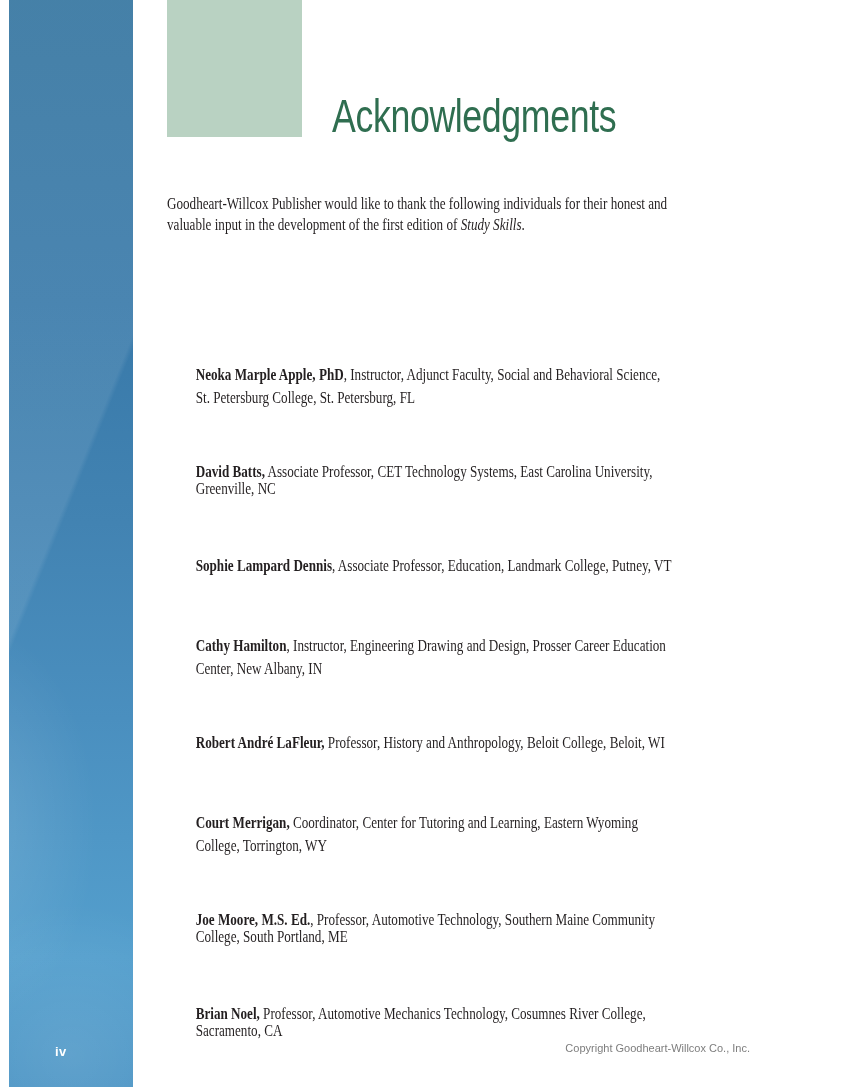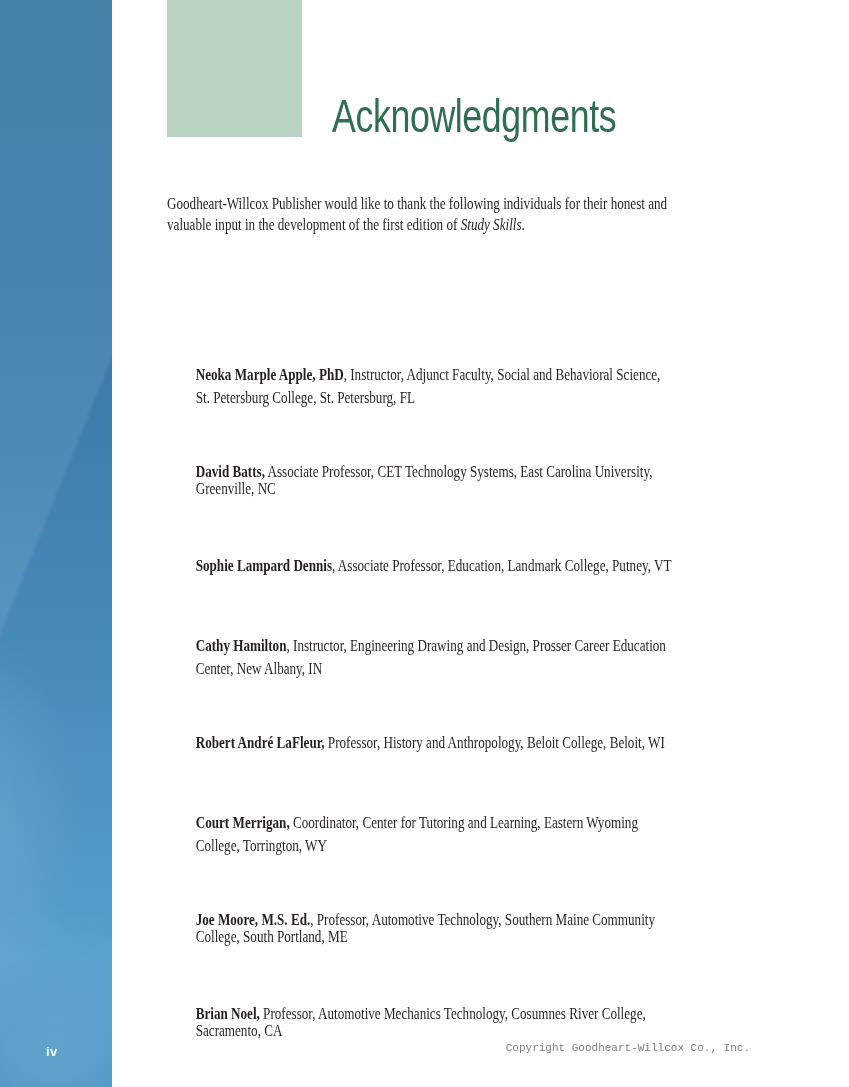--- a/index.html
+++ b/index.html
@@ -8,22 +8,22 @@
     width: 849px;
     height: 1087px;
     background: #ffffff;
     overflow: hidden;
     font-family: "Liberation Serif", serif;
   }
 
   
   .sidebar {
     position: absolute;
-    left: 0; top: 0;
-    width: 112px; height: 1087px;
+    left: 9px; top: 0;
+    width: 124px; height: 1087px;
     background:
       linear-gradient(112deg, rgba(255,255,255,0.09) 0%, rgba(255,255,255,0.09) 46%, rgba(255,255,255,0) 47%),
       radial-gradient(140% 26% at -30% 76%, rgba(255,255,255,0.13), rgba(255,255,255,0) 72%),
       radial-gradient(180% 20% at 50% 97%, rgba(255,255,255,0.10), rgba(255,255,255,0) 70%),
       linear-gradient(180deg, #33749f 0%, #3879a9 28%, #4283b2 48%, #4a8fbf 66%, #549fcd 88%, #4c95c5 100%);
   }
   .page-number {
     position: absolute;
     left: 46px; top: 1044px;
     color: #ffffff;
@@ -67,21 +67,21 @@
   .intro .italic { font-style: italic; }
   .entries { margin: 2px 0 0 35px; padding: 0; list-style: none; }
   .entry { line-height: 17px; margin: 0 0 6px 0; }
   .entry.loose { line-height: 23px; margin-bottom: 0; }
   .entry .name { font-weight: bold; }
 
   
   .copyright {
     position: absolute;
     right: 99px; top: 1042px;
-    font-family: Liberation Mono, monospace;
+    font-family: Liberation Sans, sans-serif;
     font-size: 11px;
     color: #7d7d7d;
     white-space: nowrap;
   }
 </style>
 </head>
 <body>
 
 <div class="page">
 

